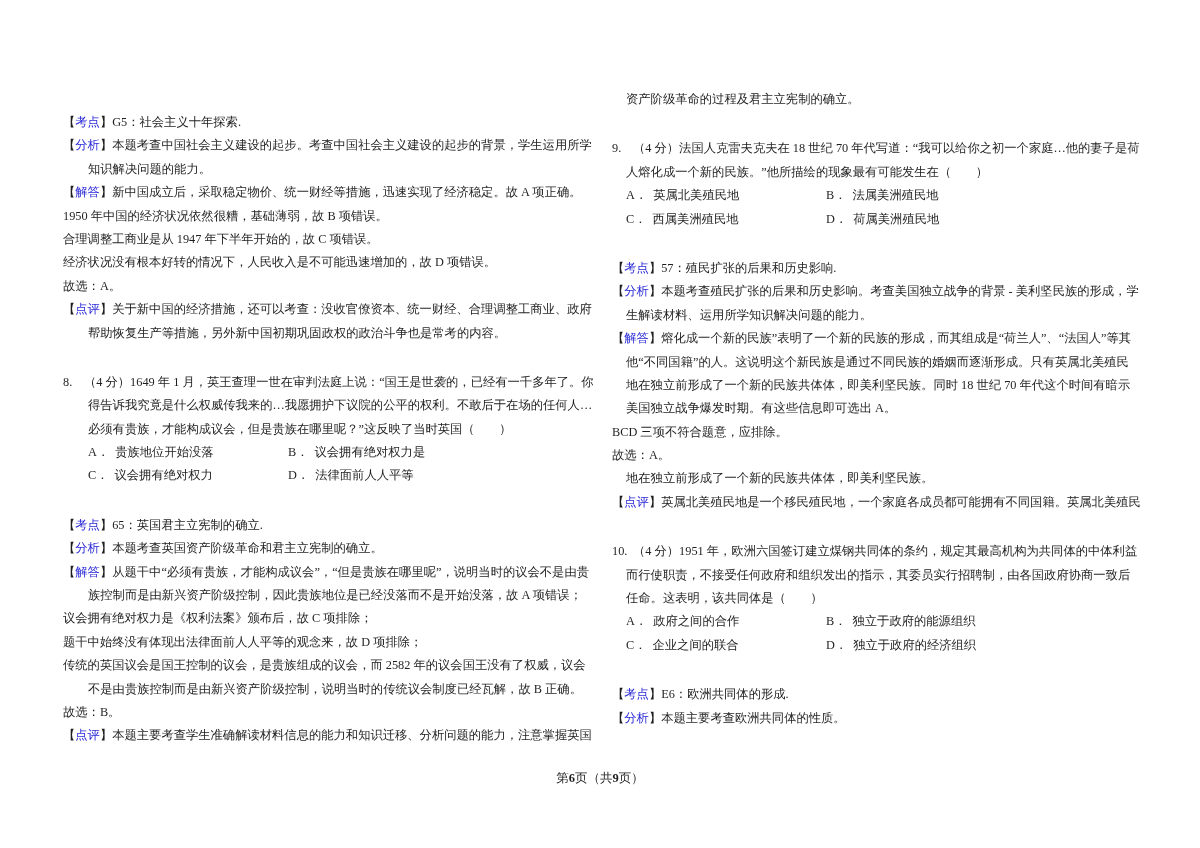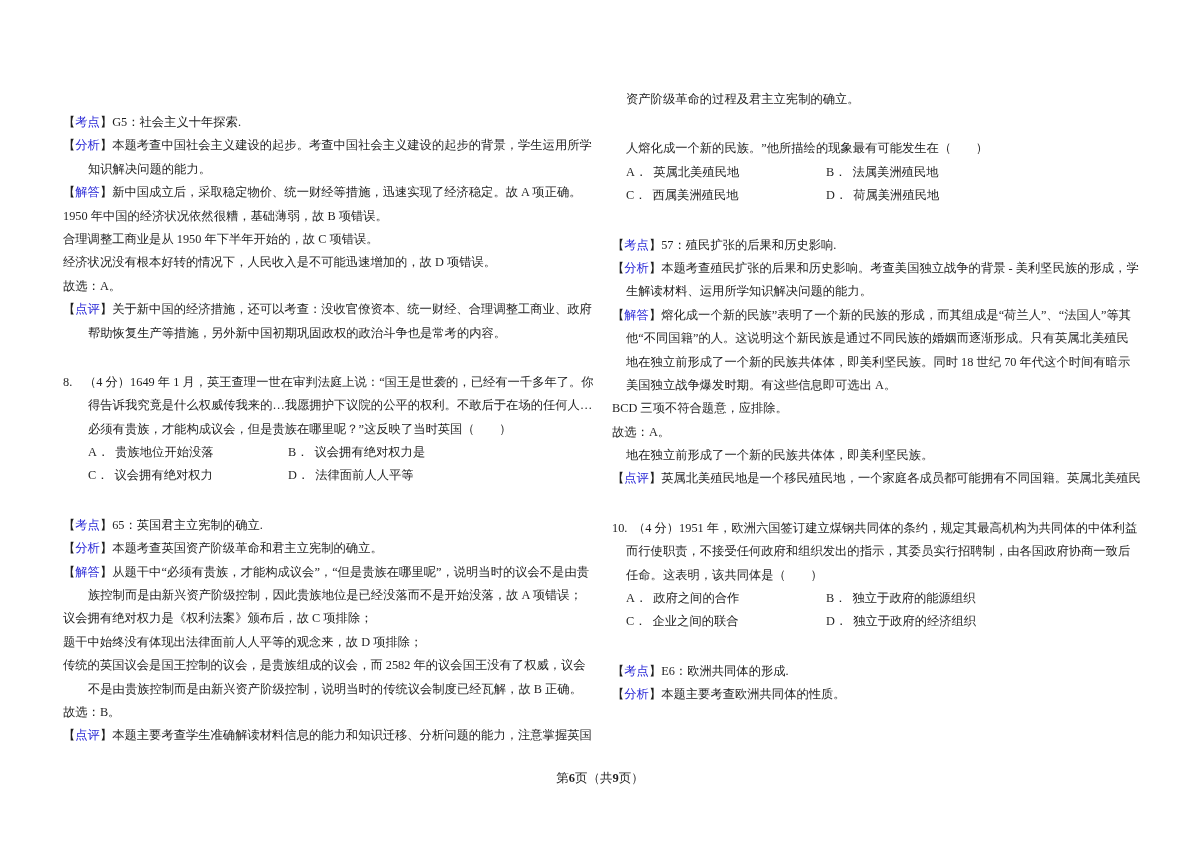--- a/index.html
+++ b/index.html
@@ -40,21 +40,21 @@
 <body>
 
 <div class="page">
   <div class="column column-left" id="col-left">
       <div class="block">
         <div class="line labeled"><span class="tag"><span class="tag-br">【</span><span class="tag-lb">考点</span><span class="tag-br">】</span></span><span class="txt">G5：社会主义十年探索.</span></div>
         <div class="line labeled"><span class="tag"><span class="tag-br">【</span><span class="tag-lb">分析</span><span class="tag-br">】</span></span><span class="txt">本题考查中国社会主义建设的起步。考查中国社会主义建设的起步的背景，学生运用所学</span></div>
         <div class="line indent"><span class="txt">知识解决问题的能力。</span></div>
         <div class="line labeled"><span class="tag"><span class="tag-br">【</span><span class="tag-lb">解答</span><span class="tag-br">】</span></span><span class="txt">新中国成立后，采取稳定物价、统一财经等措施，迅速实现了经济稳定。故 A 项正确。</span></div>
         <div class="line plain"><span class="txt">1950 年中国的经济状况依然很糟，基础薄弱，故 B 项错误。</span></div>
-        <div class="line plain"><span class="txt">合理调整工商业是从 1950 年下半年开始的，故 C 项错误。</span></div>
+        <div class="line plain"><span class="txt">合理调整工商业是从 1947 年下半年开始的，故 C 项错误。</span></div>
         <div class="line plain"><span class="txt">经济状况没有根本好转的情况下，人民收入是不可能迅速增加的，故 D 项错误。</span></div>
         <div class="line plain"><span class="txt">故选：A。</span></div>
         <div class="line labeled"><span class="tag"><span class="tag-br">【</span><span class="tag-lb">点评</span><span class="tag-br">】</span></span><span class="txt">关于新中国的经济措施，还可以考查：没收官僚资本、统一财经、合理调整工商业、政府</span></div>
         <div class="line indent"><span class="txt">帮助恢复生产等措施，另外新中国初期巩固政权的政治斗争也是常考的内容。</span></div>
       </div>
       <div class="block">
         <div class="line qline"><span class="qnum-num">8.</span><span class="txt">（4 分）1649 年 1 月，英王查理一世在审判法庭上说：“国王是世袭的，已经有一千多年了。你</span></div>
         <div class="line indent"><span class="txt">得告诉我究竟是什么权威传我来的…我愿拥护下议院的公平的权利。不敢后于在场的任何人…</span></div>
         <div class="line indent"><span class="txt">必须有贵族，才能构成议会，但是贵族在哪里呢？”这反映了当时英国（　　）</span></div>
         <div class="line options"><span class="opt-item opt-a"><span class="opt-key">A．</span><span class="opt-txt">贵族地位开始没落</span></span><span class="opt-item"><span class="opt-key">B．</span><span class="opt-txt">议会拥有绝对权力是</span></span></div>
@@ -71,20 +71,21 @@
         <div class="line indent"><span class="txt">不是由贵族控制而是由新兴资产阶级控制，说明当时的传统议会制度已经瓦解，故 B 正确。</span></div>
         <div class="line plain"><span class="txt">故选：B。</span></div>
         <div class="line labeled"><span class="tag"><span class="tag-br">【</span><span class="tag-lb">点评</span><span class="tag-br">】</span></span><span class="txt">本题主要考查学生准确解读材料信息的能力和知识迁移、分析问题的能力，注意掌握英国</span></div>
       </div>
     </div>
   <div class="column column-right" id="col-right">
       <div class="block">
         <div class="line indent"><span class="txt">资产阶级革命的过程及君主立宪制的确立。</span></div>
       </div>
       <div class="block">
+        <div class="line qline"><span class="qnum-num">9.</span><span class="txt">（4 分）法国人克雷夫克夫在 18 世纪 70 年代写道：“我可以给你之初一个家庭…他的妻子是荷</span></div>
         <div class="line indent"><span class="txt">人熔化成一个新的民族。”他所描绘的现象最有可能发生在（　　）</span></div>
         <div class="line options"><span class="opt-item opt-a"><span class="opt-key">A．</span><span class="opt-txt">英属北美殖民地</span></span><span class="opt-item"><span class="opt-key">B．</span><span class="opt-txt">法属美洲殖民地</span></span></div>
         <div class="line options"><span class="opt-item opt-a"><span class="opt-key">C．</span><span class="opt-txt">西属美洲殖民地</span></span><span class="opt-item"><span class="opt-key">D．</span><span class="opt-txt">荷属美洲殖民地</span></span></div>
       </div>
       <div class="block">
         <div class="line labeled"><span class="tag"><span class="tag-br">【</span><span class="tag-lb">考点</span><span class="tag-br">】</span></span><span class="txt">57：殖民扩张的后果和历史影响.</span></div>
         <div class="line labeled"><span class="tag"><span class="tag-br">【</span><span class="tag-lb">分析</span><span class="tag-br">】</span></span><span class="txt">本题考查殖民扩张的后果和历史影响。考查美国独立战争的背景 - 美利坚民族的形成，学</span></div>
         <div class="line indent"><span class="txt">生解读材料、运用所学知识解决问题的能力。</span></div>
         <div class="line labeled"><span class="tag"><span class="tag-br">【</span><span class="tag-lb">解答</span><span class="tag-br">】</span></span><span class="txt">熔化成一个新的民族”表明了一个新的民族的形成，而其组成是“荷兰人”、“法国人”等其</span></div>
         <div class="line indent"><span class="txt">他“不同国籍”的人。这说明这个新民族是通过不同民族的婚姻而逐渐形成。只有英属北美殖民</span></div>

